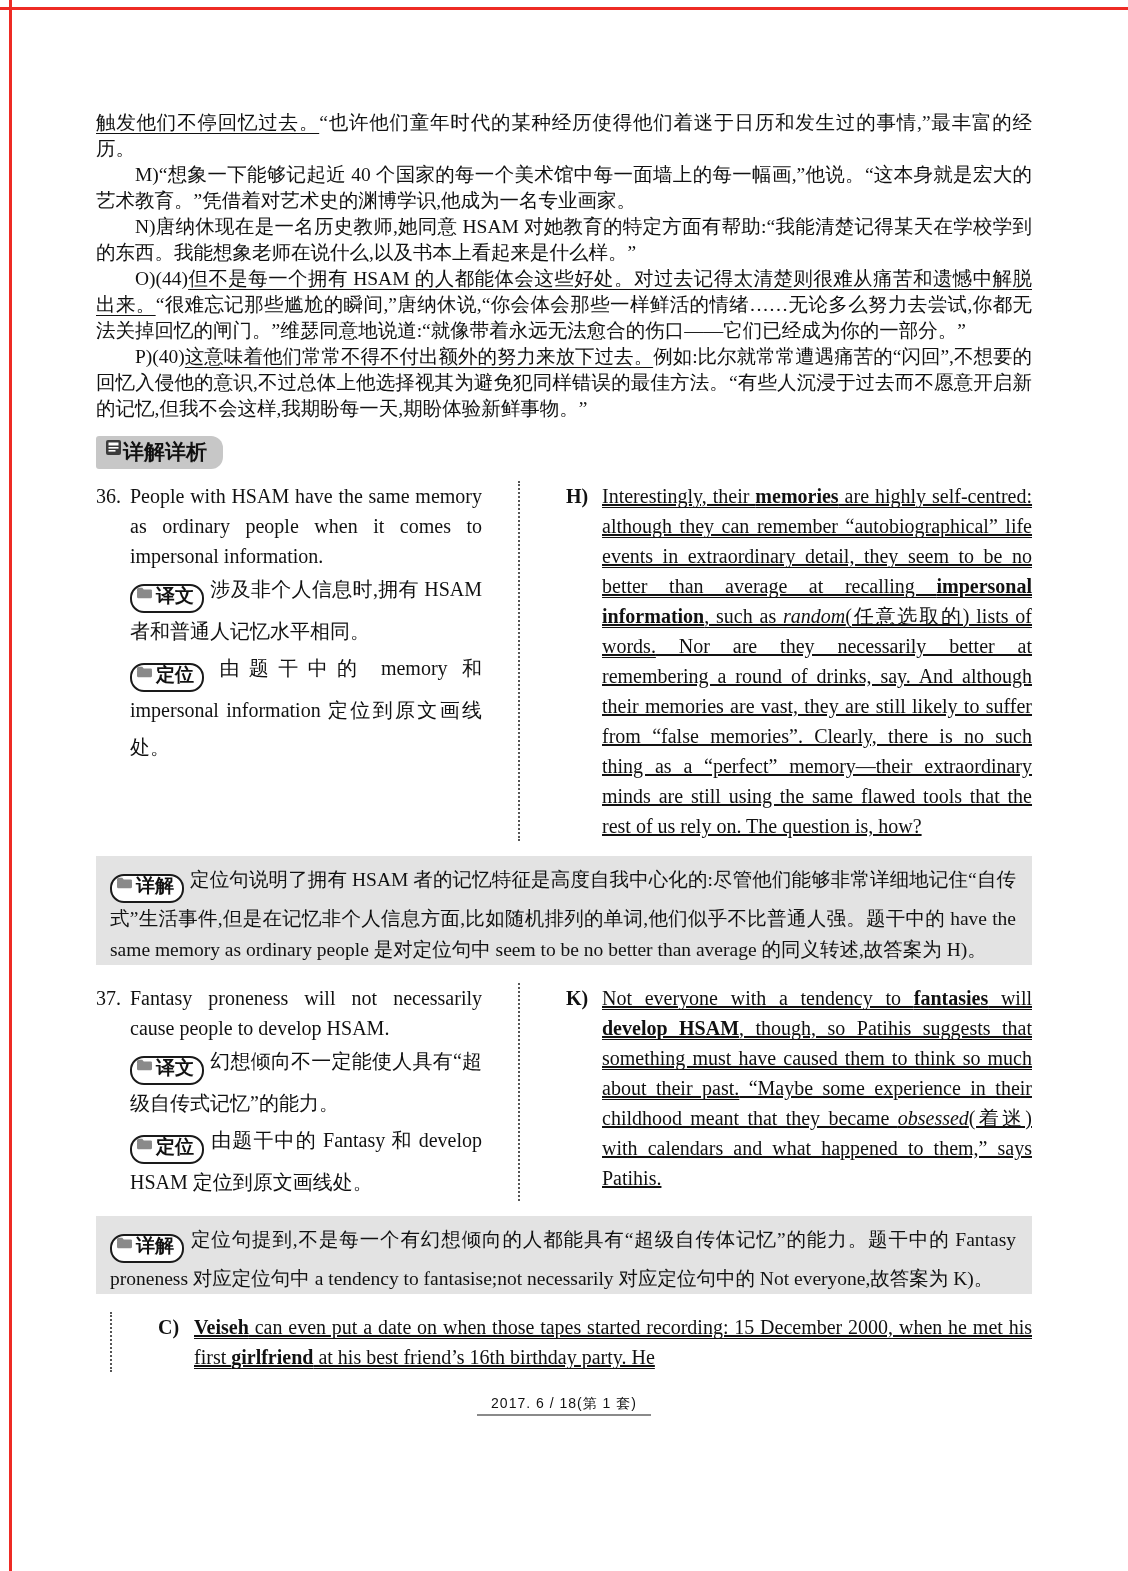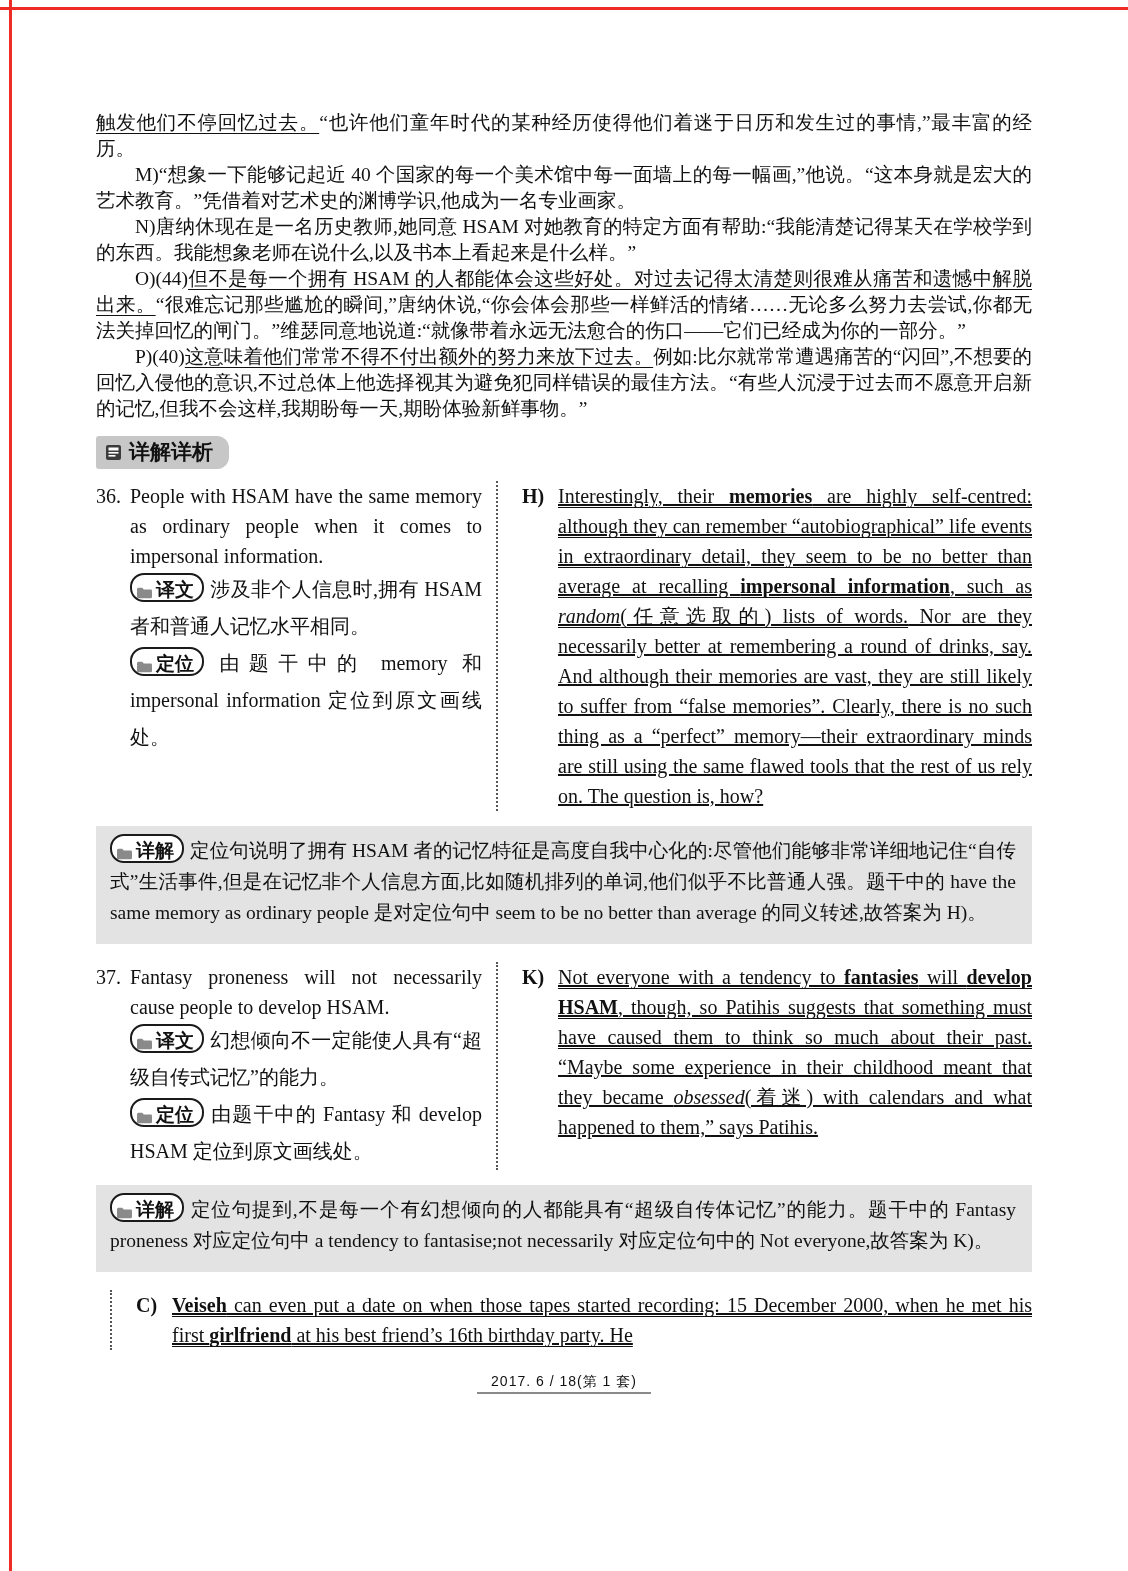--- a/index.html
+++ b/index.html
@@ -13,48 +13,48 @@
   
   .passages p{
     margin:0;font-size:19.5px;line-height:26px;text-align:justify;
   }
   .passages p.indent{text-indent:2em;}
   .u{text-decoration:underline;text-underline-offset:4px;text-decoration-thickness:1.2px;}
   .b{font-weight:bold;}
   .i{font-style:italic;}
   
   .badge{
-    display:inline-flex;align-items:center;gap:6px;margin-top:14px;
+    display:inline-flex;align-items:flex-start;margin-top:14px;
     background:#c7c7c7;border-radius:3px 12px 12px 3px;padding:2px 16px 3px 8px;
   }
   .badge-text{font-weight:bold;font-size:21px;font-family:"Liberation Sans","DejaVu Sans",sans-serif;}
   
-  .qa-row{display:flex;margin-top:12px;}
+  .qa-row{display:flex;margin-top:12px;gap:22px;}
   .qa-left{width:386px;flex:none;}
   .qa-div{flex:none;width:0;border-left:2px dotted #555;margin-left:14px;}
   .qa-right{flex:1;padding-left:24px;}
   .q-item{display:flex;}
   .qnum{flex:none;width:34px;font-size:20px;line-height:30px;}
   .qbody{flex:1;}
   .q-en{margin:0;font-size:20px;line-height:30px;text-align:justify;}
   .q-zh{margin:0;font-size:20px;line-height:37px;text-align:justify;}
   .ans{display:flex;}
   .aletter{flex:none;width:36px;font-weight:bold;font-size:20px;line-height:30px;}
   .abody{flex:1;}
   .a-en{margin:0;font-size:20px;line-height:30px;text-align:justify;text-decoration:underline;}
   
   .pill{
-    display:inline-flex;align-items:flex-end;gap:4px;vertical-align:-3px;
+    display:inline-flex;align-items:flex-start;gap:4px;vertical-align:-3px;
     border:2px solid #1a1a1a;border-radius:14px;background:#fff;
     padding:0 8px 1px 5px;height:24px;margin-right:6px;
   }
   .pill-label{font-weight:bold;font-size:19px;font-family:"Liberation Sans","DejaVu Sans",sans-serif;line-height:1;}
   
   .exp-box{
-    background:#e3e3e3;margin-top:15px;padding:8px 16px 16px 14px;
+    background:#e3e3e3;margin-top:15px;padding:8px 16px 0 14px;
     font-size:19.5px;line-height:31px;text-align:justify;
   }
   
   .footer{text-align:center;margin-top:22px;}
   .footer-text{
     font-family:"Liberation Sans","DejaVu Sans",sans-serif;font-size:14px;letter-spacing:1px;
     border-bottom:2px solid #8a8a8a;padding:0 14px 3px 14px;
   }
 </style>
 </head>

